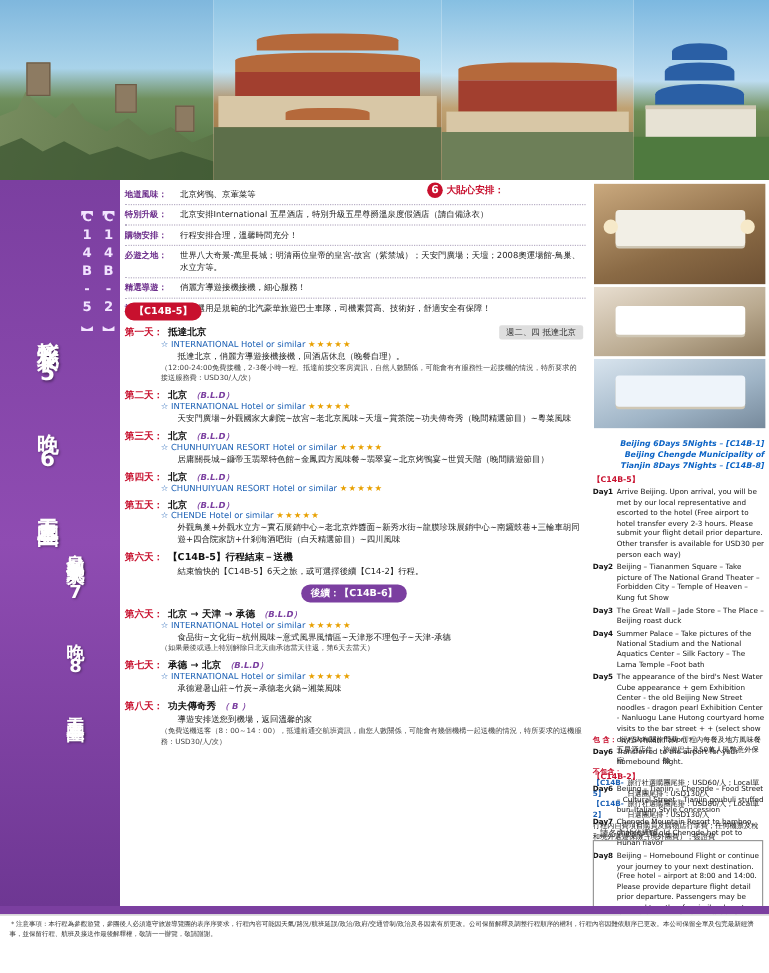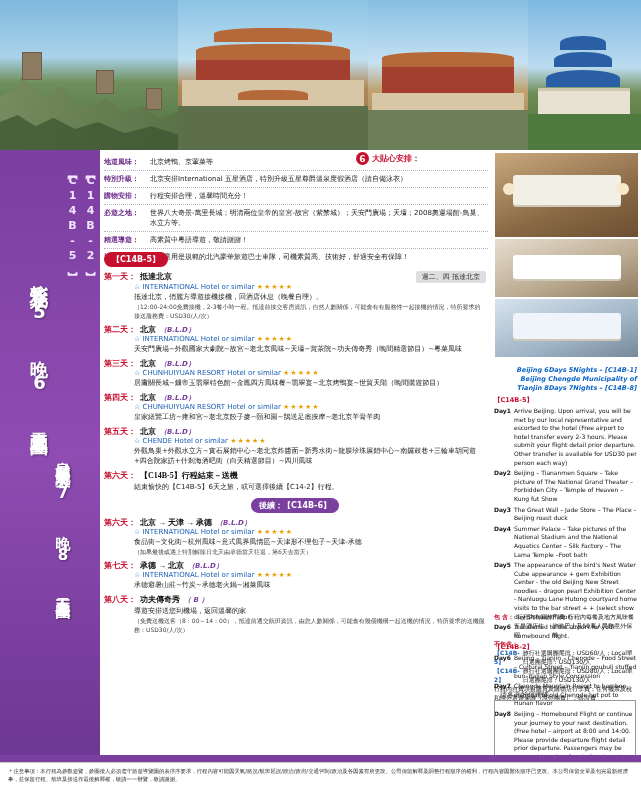--- a/index.html
+++ b/index.html
@@ -68,25 +68,25 @@
   .sixtext{color:#c8102e;font-weight:bold;font-size:8px;text-align:right;}
 
   
   .itin{position:absolute;left:104px;top:252px;width:382px;}
   .codepill{display:inline-block;background:#c8102e;color:#fff;font-weight:bold;
     font-size:8px;padding:2px 8px;border-radius:9px;}
   .codepill.purple{background:#7b3fa0;}
   .dayrow{margin-top:4px;}
   .dayhead{display:flex;align-items:baseline;gap:4px;}
   .dayno{color:#c8102e;font-weight:bold;font-size:8px;white-space:nowrap;text-align:right;}
-  .daytitle{font-weight:bold;font-size:8px;color:#111;font-family:Liberation Serif, serif;}
+  .daytitle{font-weight:bold;font-size:8px;color:#111;}
   .meals{color:#7b3fa0;font-weight:bold;font-size:7px;font-style:italic;}
   .hotelline{color:#1a5fb4;font-size:7px;margin-left:30px;}
   .stars{color:#e8a000;font-size:7px;letter-spacing:1px;}
-  .desc{font-size:7px;color:#222;line-height:10px;margin-left:30px;margin-top:1px;}
+  .desc{font-size:7px;color:#222;line-height:10px;margin-left:44px;margin-top:1px;}
   .blue{color:#1a5fb4;}
   .red{color:#c8102e;}
   .graybar{background:#dedede;color:#333;font-size:7px;padding:1px 6px;border-radius:2px;}
   .note-sm{font-size:6px;color:#444;line-height:9px;margin-left:30px;}
 
   
   .engbox{position:absolute;left:494px;top:366px;width:143px;}
   .engtitle{color:#0b63c5;font-weight:bold;font-style:italic;font-size:6.5px;line-height:9px;text-align:right;}
   .engcode{color:#c8102e;font-weight:bold;font-size:6.5px;margin-top:3px;}
   .engday{font-size:6px;color:#111;line-height:8.6px;margin-top:2px;display:flex;}
@@ -162,21 +162,21 @@
     <div class="inforow">
       <div class="infokey">購物安排：</div>
       <div class="infoval">行程安排合理，溫馨時間充分！</div>
     </div>
     <div class="inforow">
       <div class="infokey">必遊之地：</div>
       <div class="infoval">世界八大奇景-萬里長城；明清兩位皇帝的皇宮-故宮（紫禁城）；天安門廣場；天壇；2008奧運場館-鳥巢、水立方等。</div>
     </div>
     <div class="inforow">
       <div class="infokey">精選導遊：</div>
-      <div class="infoval">高素質中粵語導遊，敬請謝謝！</div>
+      <div class="infoval">俏麗方導遊接機接機，細心服務！</div>
     </div>
     <div class="inforow" style="border-bottom:none;">
       <div class="infokey">旅遊車享：</div>
       <div class="infoval">獨家選用是規範的北汽豪華旅遊巴士車隊，司機素質高、技術好，舒適安全有保障！</div>
     </div>
   </div>
 
   <div class="sixbadge">
     <div class="sixcircle">6</div>
     <div class="sixtext">大貼心安排：</div>
@@ -233,21 +233,20 @@
       <div class="desc">居庸關長城~鐮帝玉翡翠特色館~金鳳四方風味餐~翡翠宴~北京烤鴨宴~世貿天階（晚間購遊節目）</div>
     </div>
 
     <div class="dayrow">
       <div class="dayhead">
         <span class="dayno">第四天：</span>
         <span class="daytitle">北京</span>
         <span class="meals">（B.L.D）</span>
       </div>
       <div class="hotelline"><span>☆ CHUNHUIYUAN RESORT Hotel or similar</span> <span class="stars">★★★★★</span></div>
-      <div class="desc">皇家繕覽工坊~雍和宮~老北京餃子麥~頤和園~鵲送足底按摩~老北京羊骨羊肉</div>
     </div>
 
     <div class="dayrow">
       <div class="dayhead">
         <span class="dayno">第五天：</span>
         <span class="daytitle">北京</span>
         <span class="meals">（B.L.D）</span>
       </div>
       <div class="hotelline"><span>☆ CHENDE Hotel or similar</span> <span class="stars">★★★★★</span></div>
       <div class="desc">外觀鳥巢+外觀水立方~實石展銷中心~老北京炸醬面~新秀水街~龍膜珍珠展銷中心~南鑼鼓巷+三輪車胡同遊+四合院家訪+什剎海酒吧街（白天精選節目）~四川風味</div>

